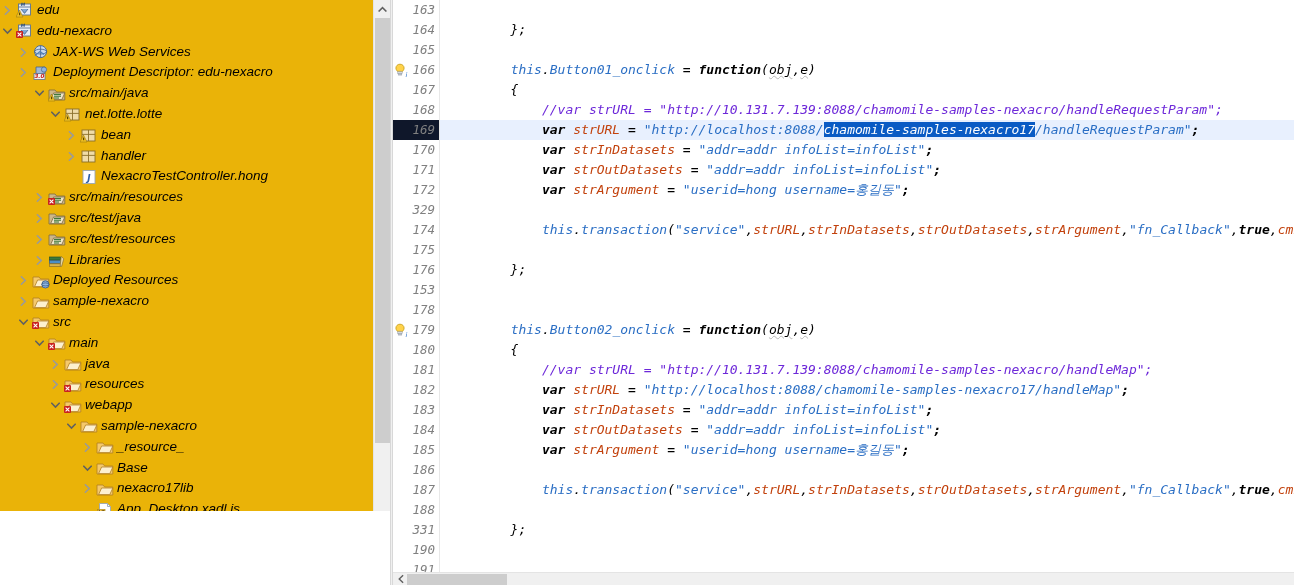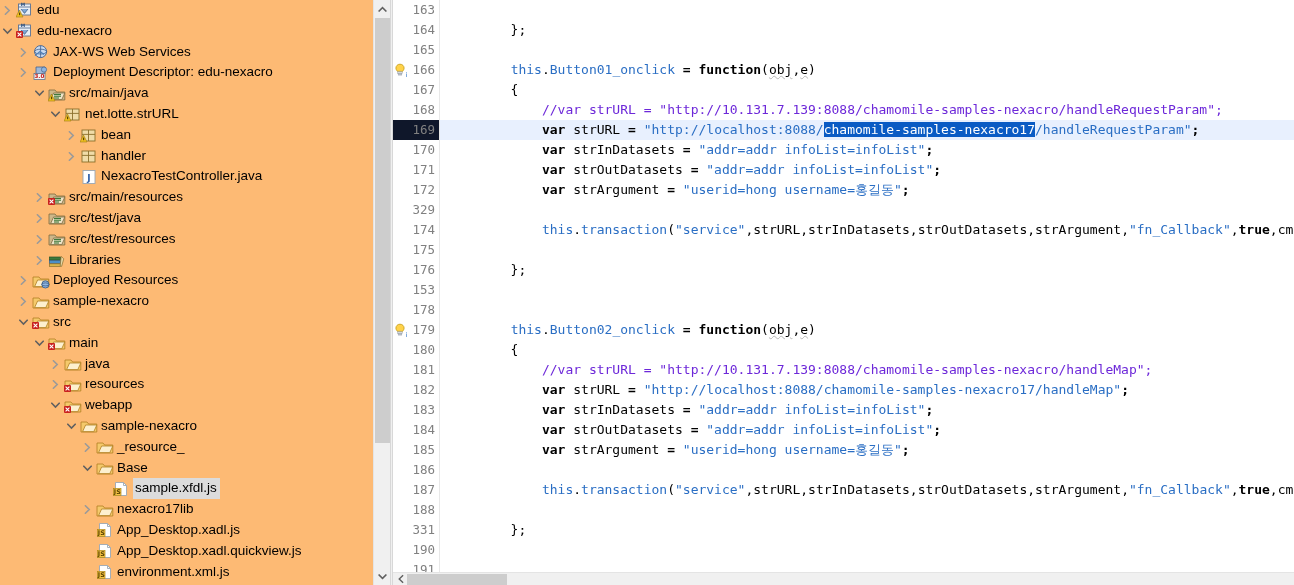--- a/index.html
+++ b/index.html
@@ -12,24 +12,25 @@
   }
   #app {
     position: relative;
     width: 1294px; height: 585px;
     display: flex;
   }
 
   
   #explorer {
     position: relative;
-    width: 390px; height: 585px;
-    background: #fdba74;
+    width: 390px; height: 511px;
+    background: #eab308;
     overflow: hidden;
     flex: 0 0 390px;
+    font-style: italic;
   }
   .tree {
     position: absolute;
     top: 0; left: 0; right: 0;
     padding: 0;
   }
   .trow {
     height: 20.8px;
     display: flex;
     align-items: center;
@@ -88,20 +89,21 @@
     flex: 0 0 3px;
   }
 
   
   #editor {
     position: relative;
     flex: 1 1 auto;
     height: 585px;
     background: #ffffff;
     overflow: hidden;
+    font-style: italic;
   }
   #code-area {
     position: absolute;
     top: 0; left: 0; right: 0; bottom: 13px;
     overflow: hidden;
   }
   .cline {
     height: 20px;
     display: flex;
     align-items: stretch;
@@ -135,21 +137,21 @@
   }
   .code {
     flex: 1 1 auto;
     padding-left: 8px;
     color: #000000;
   }
   
   .t-kw   { color: #000000; font-weight: bold; }
   .t-this { color: #2a6ec4; }
   .t-fn   { color: #2a6ec4; }
-  .t-var  { color: #000000; }
+  .t-var  { color: #c2410c; }
   .t-str  { color: #2a6ec4; }
   .t-cmt  { color: #6d28d9; }
   .t-pl   { color: #000000; }
   .t-sel  { background: #0a5bc4; color: #ffffff; }
   .t-sq   {
     text-decoration: underline;
     text-decoration-style: wavy;
     text-decoration-color: #b8b8b8;
     text-decoration-thickness: 1px;
   }
@@ -287,21 +289,21 @@
             </svg>
           </span>
           <span class="ticon">
             <svg width="18" height="16" viewBox="0 0 18 16">
               <rect x="2" y="3" width="13" height="11" fill="#f0dca8" stroke="#8a6f2c" stroke-width="0.9"></rect>
               <path d="M2 7.4 h13 M8.5 3 v11" stroke="#8a6f2c" stroke-width="0.9"></path>
               <path d="M3.5 8 L7 15 L0 15 Z" fill="#f0c020" stroke="#a07c10" stroke-width="0.6"></path>
               <rect x="3" y="10.6" width="1.2" height="2.6" fill="#5a4402"></rect>
             </svg>
           </span>
-          <span class="tlabel">net.lotte.strURL</span>
+          <span class="tlabel">net.lotte.lotte</span>
         </div>
         <div class="trow">
           <span class="twist none"></span>
           <span class="twist none"></span>
           <span class="twist none"></span>
           <span class="twist none"></span>
           <span class="twist">
             <svg width="9" height="9" viewBox="0 0 9 9">
               <path d="M2.4 0.8 L6.2 4.5 L2.4 8.2" fill="none" stroke="#9a9a9a" stroke-width="1.6" stroke-linecap="round"></path>
             </svg>
@@ -339,21 +341,21 @@
           <span class="twist none"></span>
           <span class="twist none"></span>
           <span class="twist none"></span>
           <span class="twist"></span>
           <span class="ticon">
             <svg width="18" height="16" viewBox="0 0 18 16">
               <rect x="3" y="1.5" width="12" height="13" fill="#fff" stroke="#9aa7b5" stroke-width="0.9"></rect>
               <text x="9" y="11.5" font-family="DejaVu Sans, sans-serif" font-size="9" font-weight="bold" fill="#2f5fa8" text-anchor="middle">J</text>
             </svg>
           </span>
-          <span class="tlabel">NexacroTestController.java</span>
+          <span class="tlabel">NexacroTestController.hong</span>
         </div>
         <div class="trow">
           <span class="twist none"></span>
           <span class="twist none"></span>
           <span class="twist">
             <svg width="9" height="9" viewBox="0 0 9 9">
               <path d="M2.4 0.8 L6.2 4.5 L2.4 8.2" fill="none" stroke="#9a9a9a" stroke-width="1.6" stroke-linecap="round"></path>
             </svg>
           </span>
           <span class="ticon">
@@ -601,38 +603,20 @@
               <path d="M0.8 2.2 L4.5 6 L8.2 2.2" fill="none" stroke="#606060" stroke-width="1.6" stroke-linecap="round"></path>
             </svg>
           </span>
           <span class="ticon">
             <svg width="18" height="16" viewBox="0 0 18 16">
               <path d="M1 4 h6 l1.6 2 h8.2 v8 h-15.8 z" fill="#f5c96b" stroke="#b07f22" stroke-width="0.8"></path>
               <path d="M2.6 13.6 L5.6 7 h11.2 L13.8 13.6 z" fill="#fdf0cf" stroke="#b07f22" stroke-width="0.8"></path>
             </svg>
           </span>
           <span class="tlabel">Base</span>
-        </div>
-        <div class="trow selected">
-          <span class="twist none"></span>
-          <span class="twist none"></span>
-          <span class="twist none"></span>
-          <span class="twist none"></span>
-          <span class="twist none"></span>
-          <span class="twist none"></span>
-          <span class="twist"></span>
-          <span class="ticon">
-            <svg width="18" height="16" viewBox="0 0 18 16">
-              <path d="M3.5 1.5 h8 l3 3 v10 h-11 z" fill="#fff" stroke="#9aa7b5" stroke-width="0.9"></path>
-              <path d="M11.5 1.5 v3 h3" fill="none" stroke="#9aa7b5" stroke-width="0.9"></path>
-              <rect x="1.5" y="7.5" width="7.5" height="7" fill="#f6c244" stroke="#b08a18" stroke-width="0.7"></rect>
-              <text x="5.3" y="13.3" font-family="DejaVu Sans, sans-serif" font-size="6.4" font-weight="bold" fill="#5a4402" text-anchor="middle">JS</text>
-            </svg>
-          </span>
-          <span class="tlabel">sample.xfdl.js</span>
         </div>
         <div class="trow">
           <span class="twist none"></span>
           <span class="twist none"></span>
           <span class="twist none"></span>
           <span class="twist none"></span>
           <span class="twist none"></span>
           <span class="twist">
             <svg width="9" height="9" viewBox="0 0 9 9">
               <path d="M2.4 0.8 L6.2 4.5 L2.4 8.2" fill="none" stroke="#9a9a9a" stroke-width="1.6" stroke-linecap="round"></path>

